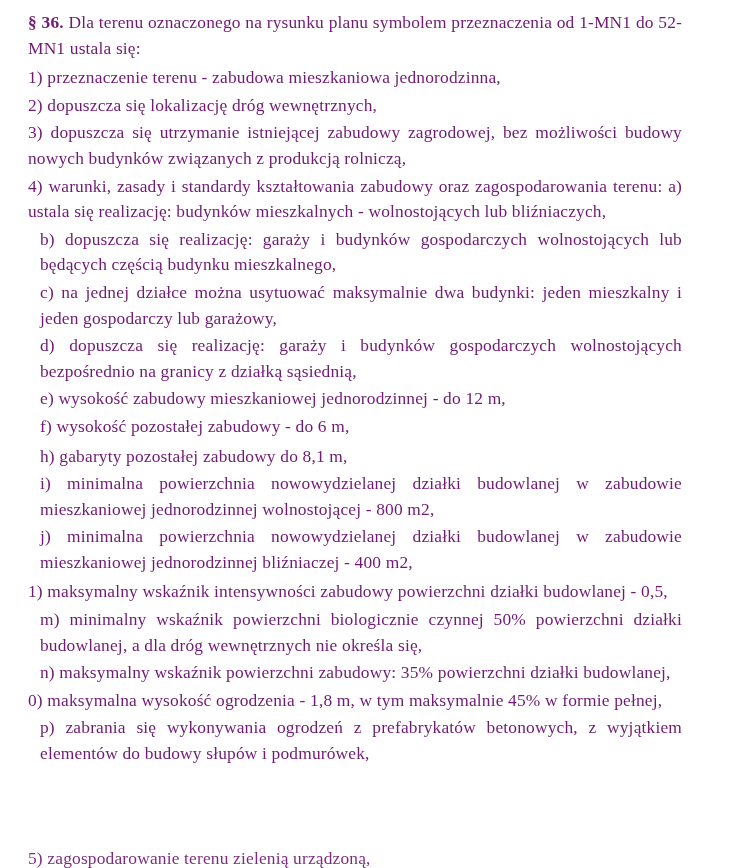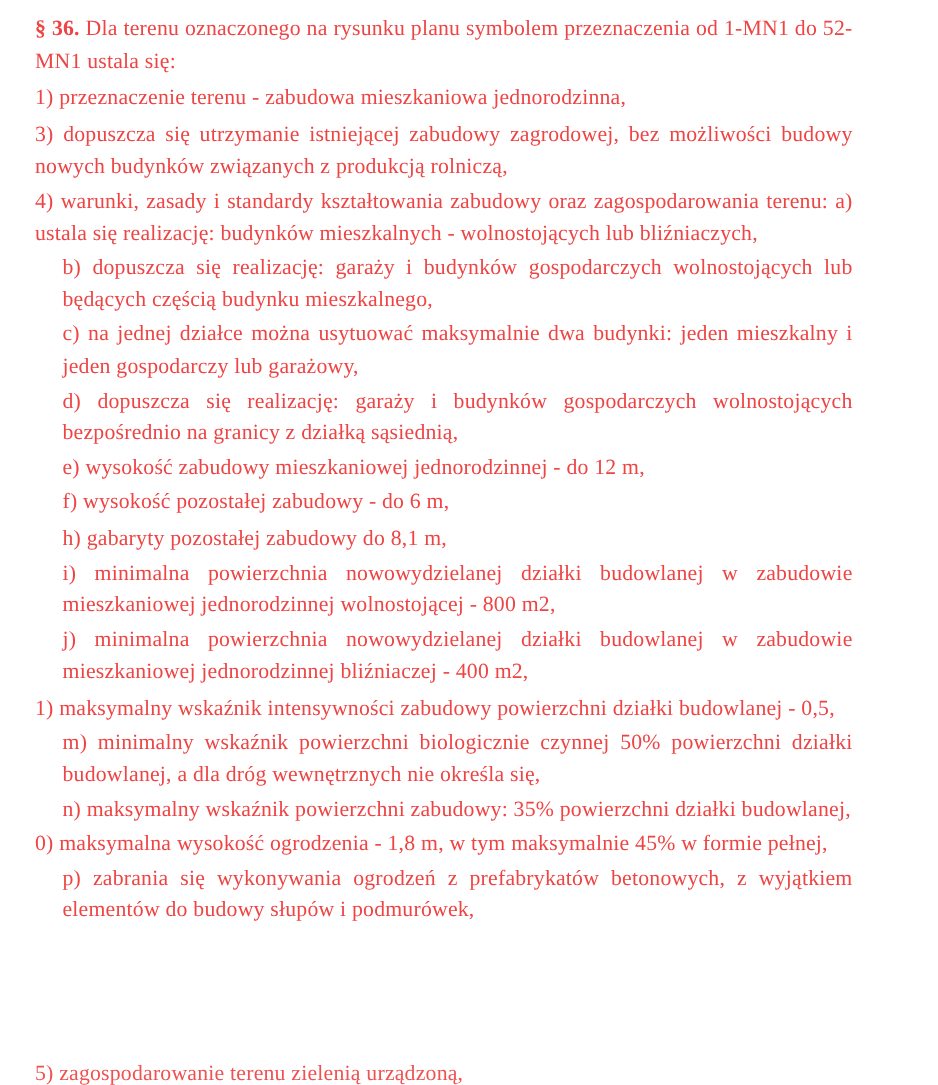--- a/index.html
+++ b/index.html
@@ -26,34 +26,34 @@
   }
 
   .para {
     margin: 0;
     padding: 0;
     text-align: justify;
     text-justify: inter-word;
     font-size: 17.4px;
     line-height: 25.6px;
     letter-spacing: 0.01em;
-    color: #ef4444;
+    color: #701a75;
     -webkit-hyphens: none;
     hyphens: none;
   }
 
   
   .para.flush {
     margin-left: 0;
     text-indent: 0;
   }
 
   
   .para.indented {
-    margin-left: 22px;
+    margin-left: 12px;
     text-indent: 0;
   }
 
   .section-mark {
     font-weight: bold;
   }
 
   .gap-sm { height: 4px; }
   .gap-xs { height: 2px; }
 
@@ -71,20 +71,21 @@
 
 <div id="document-page">
 
   <p class="para flush"><span class="section-mark">§ 36.</span> <span>Dla terenu oznaczonego na rysunku planu symbolem przeznaczenia od 1-MN1 do 52-MN1 ustala się:</span></p>
 
   <div class="gap-sm"></div>
 
   <p class="para flush">1) przeznaczenie terenu - zabudowa mieszkaniowa jednorodzinna,</p>
   <div class="gap-xs"></div>
 
+  <p class="para flush">2) dopuszcza się lokalizację dróg wewnętrznych,</p>
   <div class="gap-xs"></div>
 
   <p class="para flush">3) dopuszcza się utrzymanie istniejącej zabudowy zagrodowej, bez możliwości budowy nowych budynków związanych z produkcją rolniczą,</p>
   <div class="gap-xs"></div>
 
   <p class="para flush">4) warunki, zasady i standardy kształtowania zabudowy oraz zagospodarowania terenu: a) ustala się realizację: budynków mieszkalnych - wolnostojących lub bliźniaczych,</p>
   <div class="gap-xs"></div>
 
   <p class="para indented">b) dopuszcza się realizację: garaży i budynków gospodarczych wolnostojących lub będących częścią budynku mieszkalnego,</p>
   <div class="gap-xs"></div>

